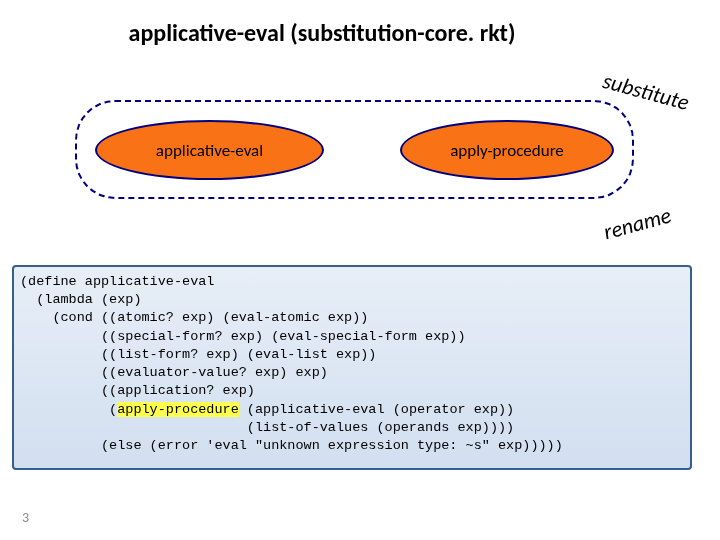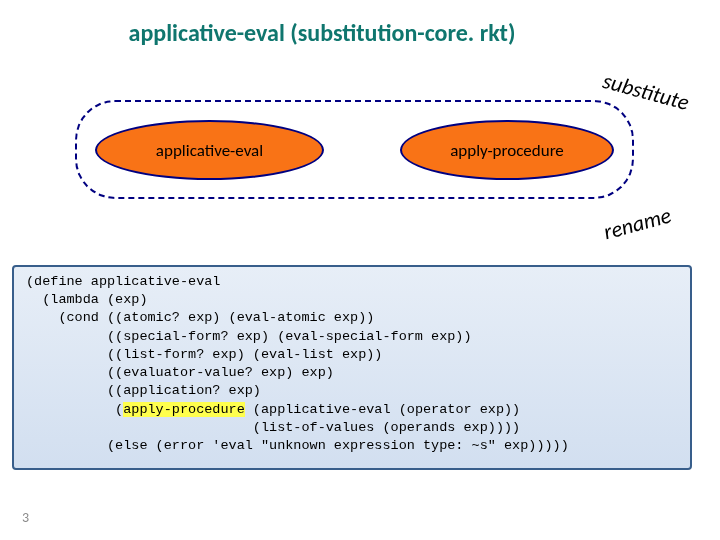--- a/index.html
+++ b/index.html
@@ -18,21 +18,21 @@
     height: 540px;
   }
   .title {
     position: absolute;
     top: 18px;
     left: 0;
     width: 644px;
     text-align: center;
     font-size: 24px;
     font-weight: bold;
-    color: #0f766e;
+    color: #000000;
   }
   .big-box {
     position: absolute;
     left: 75px;
     top: 100px;
     width: 555px;
     height: 95px;
     border: 2px dashed #000080;
     border-radius: 40px;
     background: #ffffff;
@@ -81,21 +81,21 @@
   }
   .codebox {
     position: absolute;
     left: 12px;
     top: 265px;
     width: 680px;
     height: 205px;
     border: 2px solid #385e8b;
     border-radius: 4px;
     background: linear-gradient(to bottom, #e7eef7 0%, #d2dff0 100%);
-    padding: 6px 12px;
+    padding: 6px 6px;
     box-sizing: border-box;
     font-family: Consolas, "Courier New", monospace;
     font-size: 13.5px;
     line-height: 1.35;
     white-space: pre;
     color: #000000;
     overflow: hidden;
   }
   .codebox .hl {
     background: #ffff4d;

